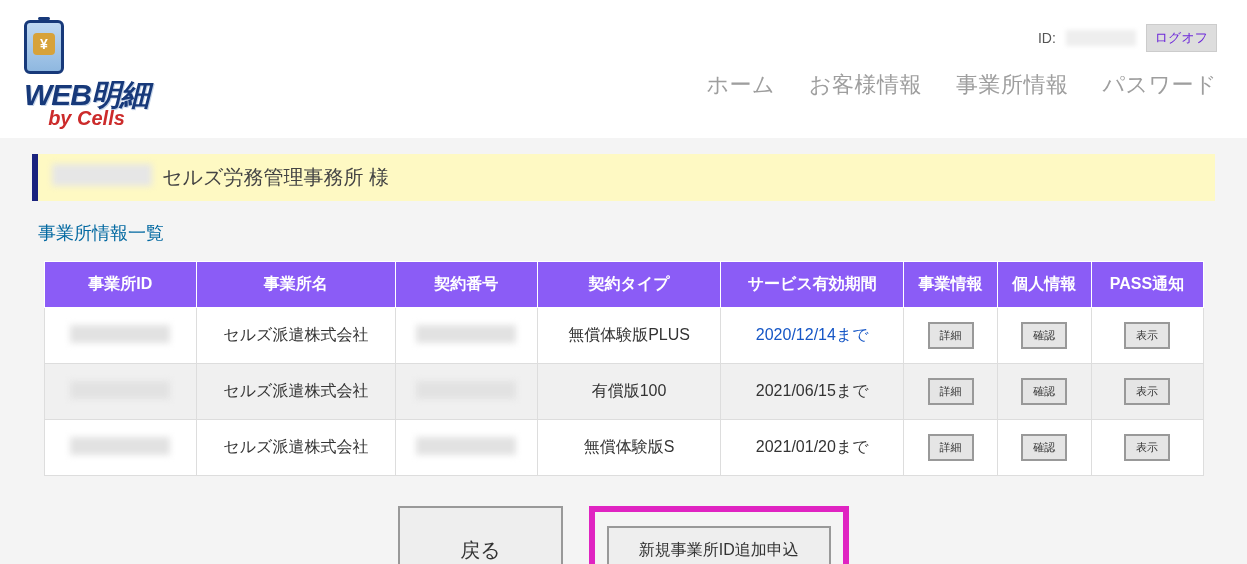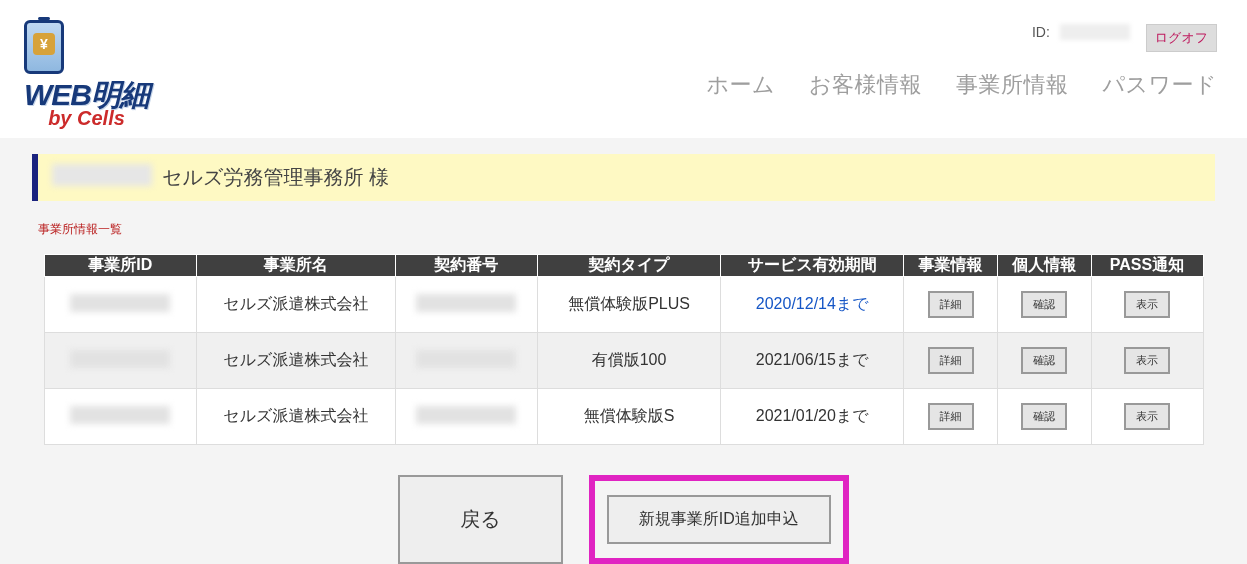--- a/index.html
+++ b/index.html
@@ -70,39 +70,38 @@
   }
   .header-right {
     display: flex;
     flex-direction: column;
     align-items: flex-end;
     gap: 18px;
     margin-top: 4px;
   }
   .id-bar {
     display: flex;
-    align-items: flex-start;
+    align-items: center;
     gap: 10px;
     font-size: 14px;
     color: #555;
   }
   .id-blur {
     display: inline-block;
     width: 70px; height: 16px;
     background: #eee;
     filter: blur(2px);
   }
   .logoff-btn {
     background: #ddd;
     border: 1px solid #ccc;
     padding: 4px 8px;
     font-size: 13px;
-    color: #be185d;
+    color: #6d28d9;
     cursor: pointer;
-    margin-left: 6px;
   }
   .nav {
     display: flex;
     gap: 34px;
     font-size: 22px;
     color: #9e9e9e;
     letter-spacing: 0.5px;
   }
   .nav-item { cursor: pointer; }
   .content {
@@ -119,36 +118,36 @@
     color: #444;
     margin-bottom: 20px;
   }
   .title-blur {
     display: inline-block;
     width: 100px; height: 22px;
     background: #e6e6e6;
     filter: blur(3px);
   }
   .section-title {
-    font-size: 12px;
-    color: #b91c1c;
+    font-size: 18px;
+    color: #0369a1;
     margin: 0 0 16px 6px;
   }
   table.data {
     width: 1160px;
     margin: 0 auto;
     border-collapse: collapse;
     background: #fff;
   }
   table.data th {
-    background: #404040;
+    background: #8b5cf6;
     color: #fff;
     font-weight: bold;
     font-size: 16px;
-    padding: 0 4px;
+    padding: 12px 4px;
     border: 1px solid #fff;
     text-align: center;
   }
   table.data td {
     border: 1px solid #ddd;
     padding: 14px 8px;
     text-align: center;
     font-size: 16px;
     color: #333;
     vertical-align: middle;

